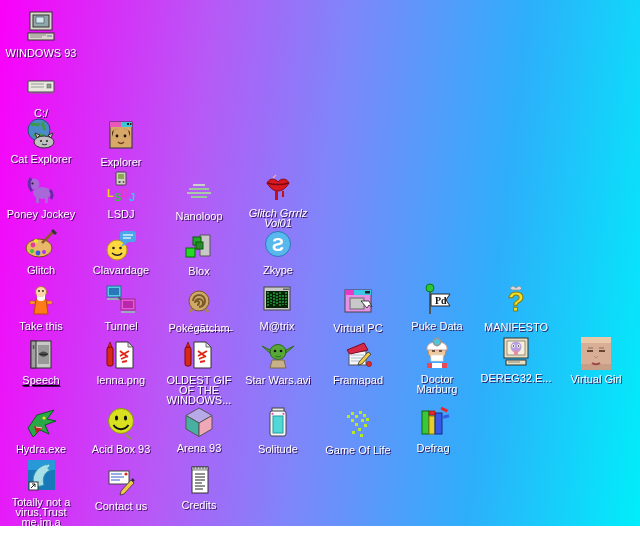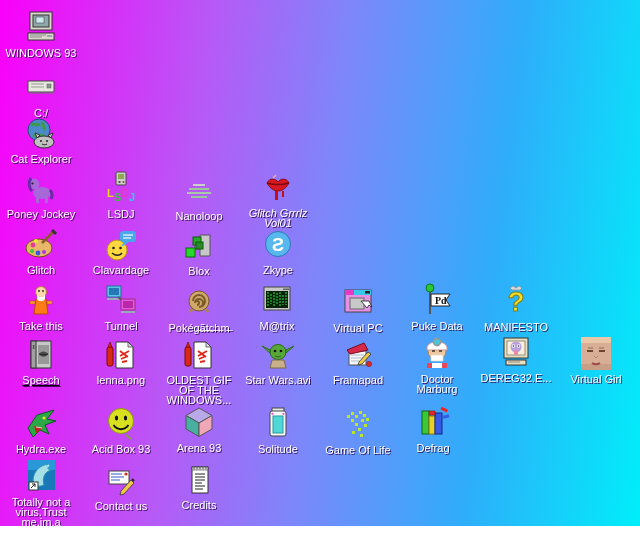--- a/index.html
+++ b/index.html
@@ -81,20 +81,34 @@
       <div class="glyph"><svg viewBox="0 0 36 36" width="36" height="36">
           <circle cx="16" cy="14" r="11" fill="#4a8ac8" stroke="#2a4a7a"></circle>
           <path d="M8 9c3-2 6 1 9-1M10 19c4 2 8-1 11 1M19 6c2 3 1 6 3 8" stroke="#3a9a4a" stroke-width="3" fill="none"></path>
           <ellipse cx="21" cy="26" rx="10" ry="6" fill="#c0c0c0" stroke="#333"></ellipse>
           <path d="M14 22l-2-5 5 2zM28 22l2-5-5 2z" fill="#c0c0c0" stroke="#333"></path>
           <circle cx="18" cy="25" r="1" fill="#222"></circle>
           <circle cx="24" cy="25" r="1" fill="#222"></circle>
           <path d="M19 28c1.5 1 3.5 1 5 0" stroke="#222" fill="none"></path>
         </svg></div>
       <div class="label">Cat Explorer</div>
+    </div>
+    <div class="icon-item" style="left: 83px; top: 119px;">
+      <div class="glyph"><svg viewBox="0 0 36 36" width="36" height="36">
+          <rect x="7" y="3" width="22" height="26" fill="#d8a868" stroke="#333"></rect>
+          <rect x="7" y="3" width="11" height="5" fill="#e858b8"></rect>
+          <rect x="18" y="3" width="11" height="5" fill="#38c8d8"></rect>
+          <rect x="24" y="4" width="2" height="2" fill="#222"></rect>
+          <rect x="27" y="4" width="1.5" height="2" fill="#222"></rect>
+          <path d="M9 14c0-6 18-6 18 0l0 4-2-7c-4-2-10-2-14 0l-2 7z" fill="#4a2c14"></path>
+          <circle cx="14" cy="17" r="1.4" fill="#221108"></circle>
+          <circle cx="22" cy="17" r="1.4" fill="#221108"></circle>
+          <path d="M15 23c2 2 4 2 6 0" stroke="#7a3a1a" stroke-width="1.5" fill="none"></path>
+        </svg></div>
+      <div class="label">Explorer</div>
     </div>
     <div class="icon-item" style="left: 3px; top: 171px;">
       <div class="glyph"><svg viewBox="0 0 36 36" width="36" height="36">
           <ellipse cx="19" cy="22" rx="9" ry="6" fill="#a868d8"></ellipse>
           <circle cx="11" cy="13" r="5.5" fill="#a868d8"></circle>
           <path d="M7 6l2 4-4-1z" fill="#a868d8"></path>
           <path d="M8 7c-3 4-2 10 1 13" stroke="#6a2aa8" stroke-width="3" fill="none"></path>
           <path d="M27 19c2 2 3 6 1 9" stroke="#6a2aa8" stroke-width="3" fill="none"></path>
           <rect x="13" y="26" width="3" height="6" fill="#a868d8"></rect>
           <rect x="22" y="26" width="3" height="6" fill="#a868d8"></rect>

